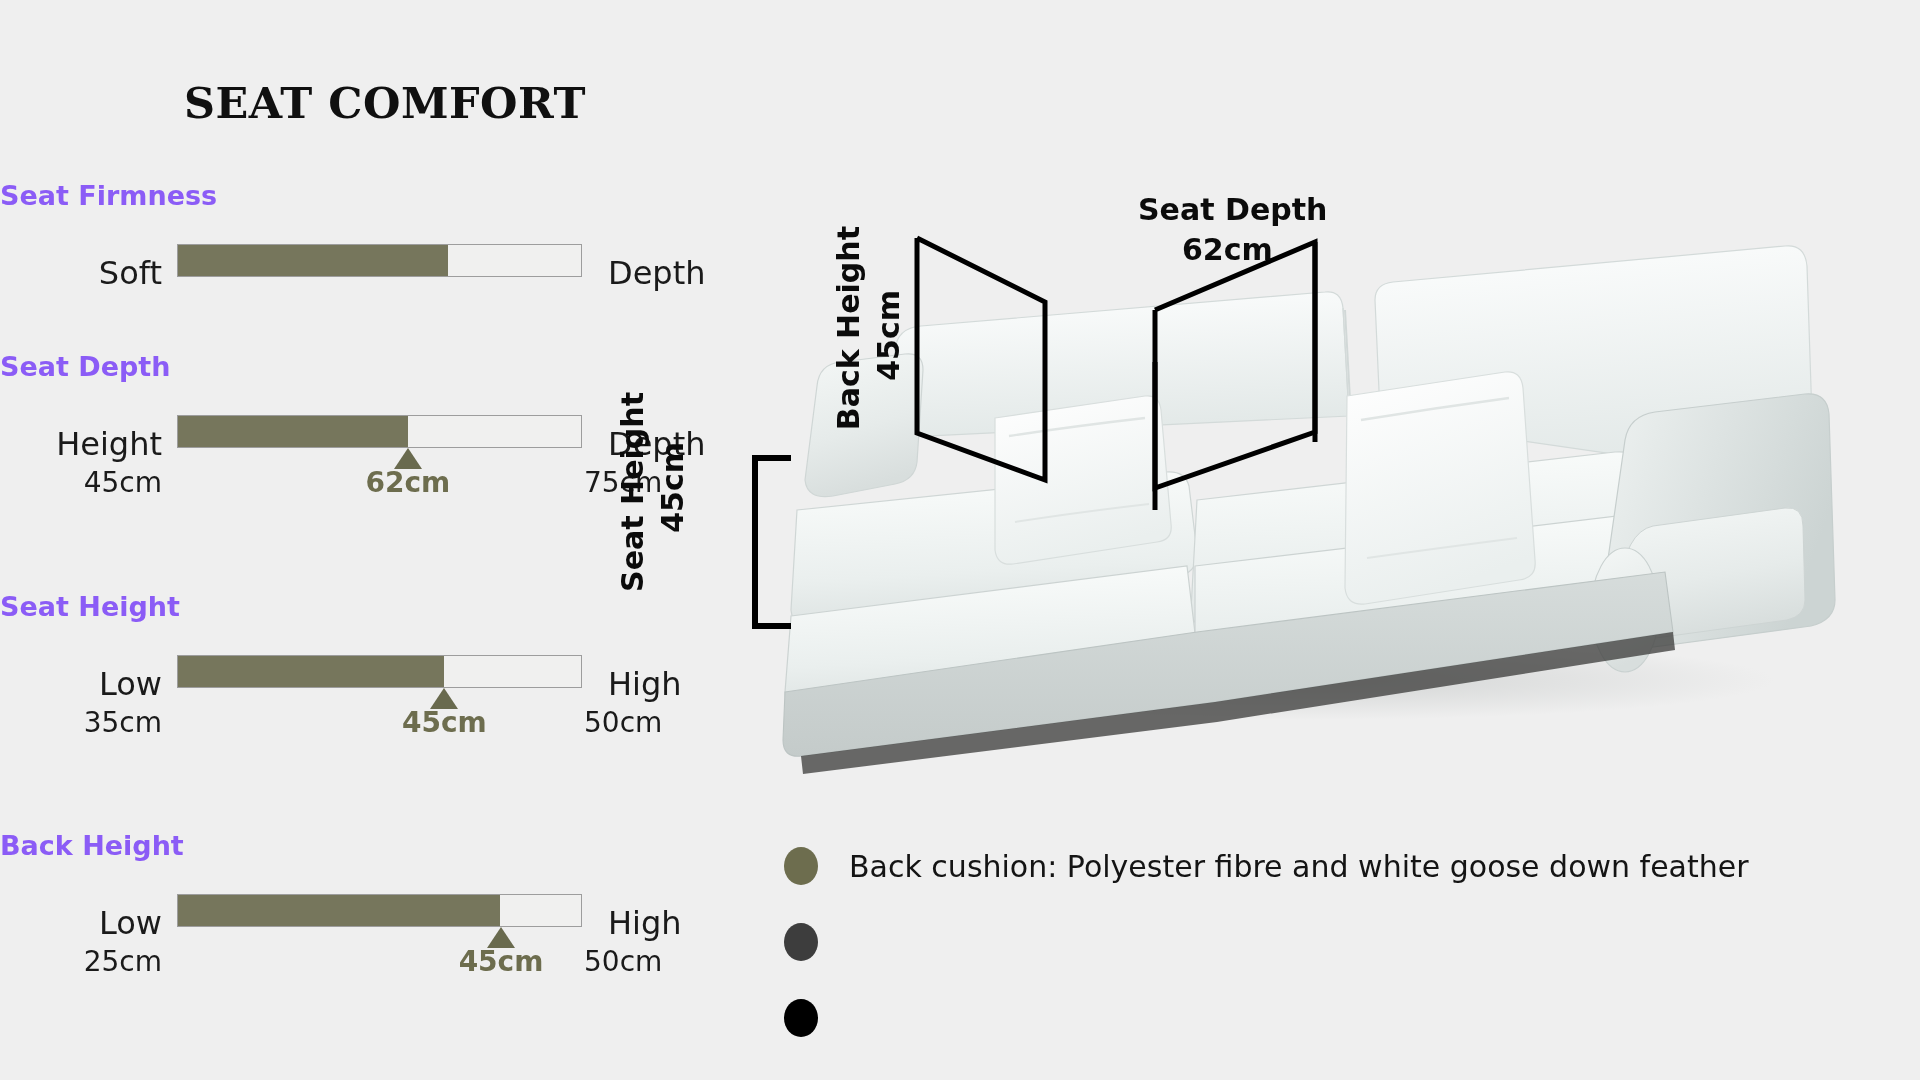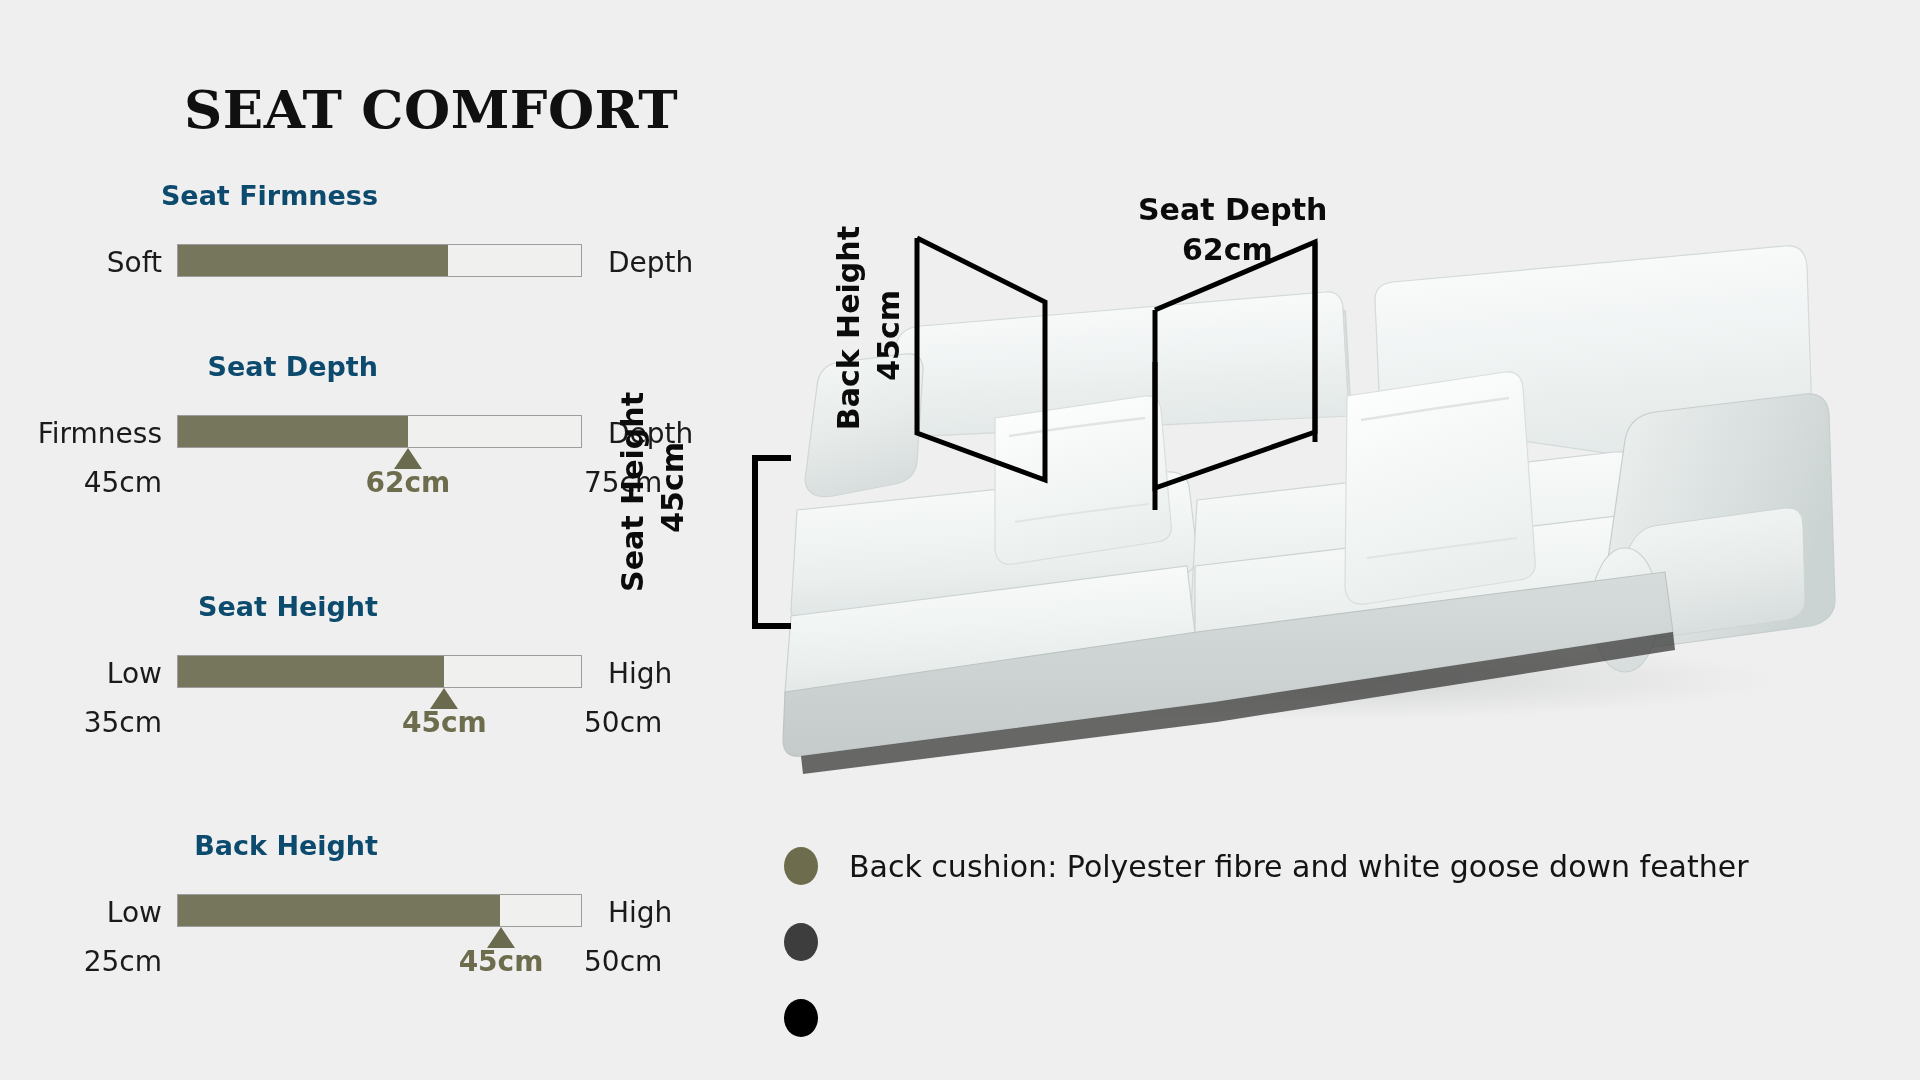--- a/index.html
+++ b/index.html
@@ -22,60 +22,60 @@
     width: 760px;
     height: 1080px;
   }
 
   #page-title {
     position: absolute;
     left: 184px;
     top: 78px;
     font-family: "DejaVu Serif", serif;
     font-weight: 700;
-    font-size: 53px;
+    font-size: 43px;
     letter-spacing: 0.5px;
     color: #101010;
     white-space: nowrap;
   }
 
   .metric-block {
     position: absolute;
     left: 0;
     width: 760px;
   }
 
   .metric-title {
     position: absolute;
     left: 0;
     top: 0;
     width: 760px;
-    text-align: right;
+    text-align: left;
     padding-right: 382px;
     box-sizing: border-box;
     font-size: 27px;
     font-weight: 700;
-    color: #0c4a6e;
+    color: #8b5cf6;
     font-family: "DejaVu Sans", sans-serif;
   }
 
   
   .slider-row {
     position: absolute;
     left: 0;
     top: 58px;
     width: 760px;
     height: 42px;
   }
   .edge-label {
     position: absolute;
-    top: 4px;
+    top: 14px;
     height: 42px;
     line-height: 42px;
-    font-size: 28px;
+    font-size: 32px;
     color: #1a1a1a;
     white-space: nowrap;
     font-family: "DejaVu Sans", sans-serif;
   }
   .edge-label.left  { right: 598px; }
   .edge-label.right { left:  608px; }
 
   .track {
     position: absolute;
     left: 177px;
@@ -192,21 +192,21 @@
       <div class="track">
         <div class="fill" style="width: 67%;"></div>
       </div>
       <div class="edge-label right">Depth</div>
     </div>
   </div>
 
   <div class="metric-block" style="top:351px">
     <div class="metric-title">Seat Depth</div>
     <div class="slider-row">
-      <div class="edge-label left">Firmness</div>
+      <div class="edge-label left">Height</div>
       <div class="track">
         <div class="fill" style="width: 57%;"></div>
       </div>
       <div class="marker" style="left: 407.85px;"></div>
       <div class="edge-label right">Depth</div>
     </div>
     <div class="value-row">
       <div class="value min">45cm</div>
       <div class="value cur" style="left: 407.85px;">62cm</div>
       <div class="value max">75cm</div>

